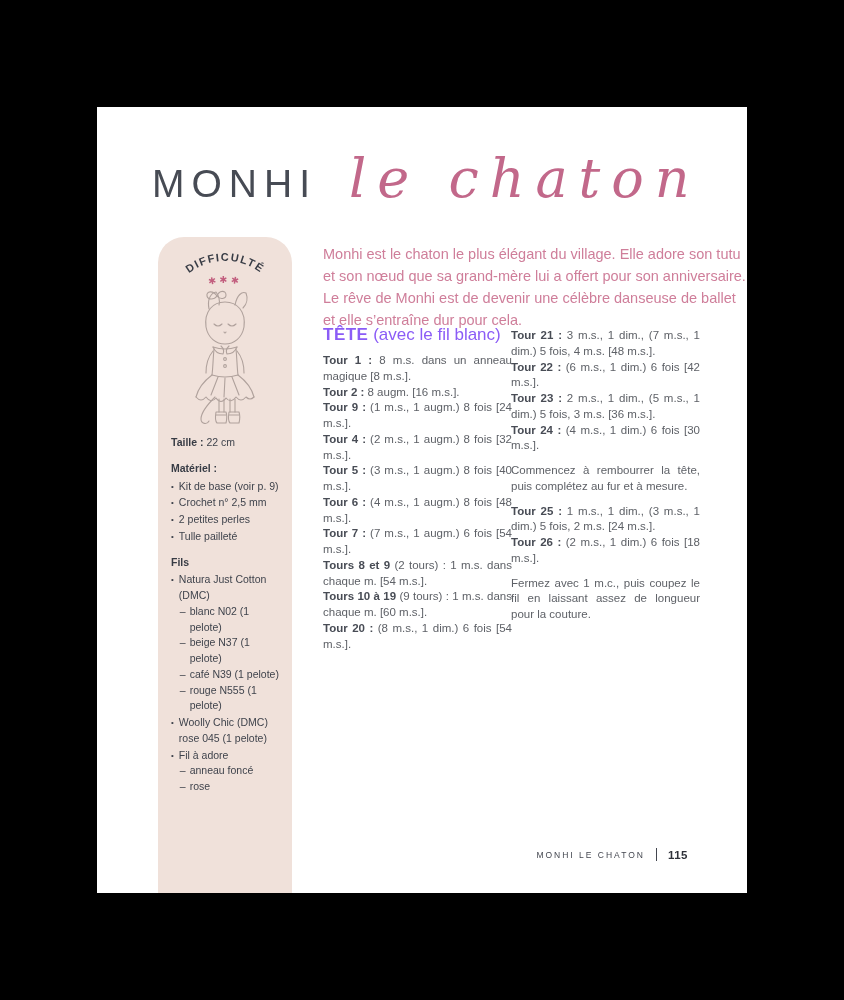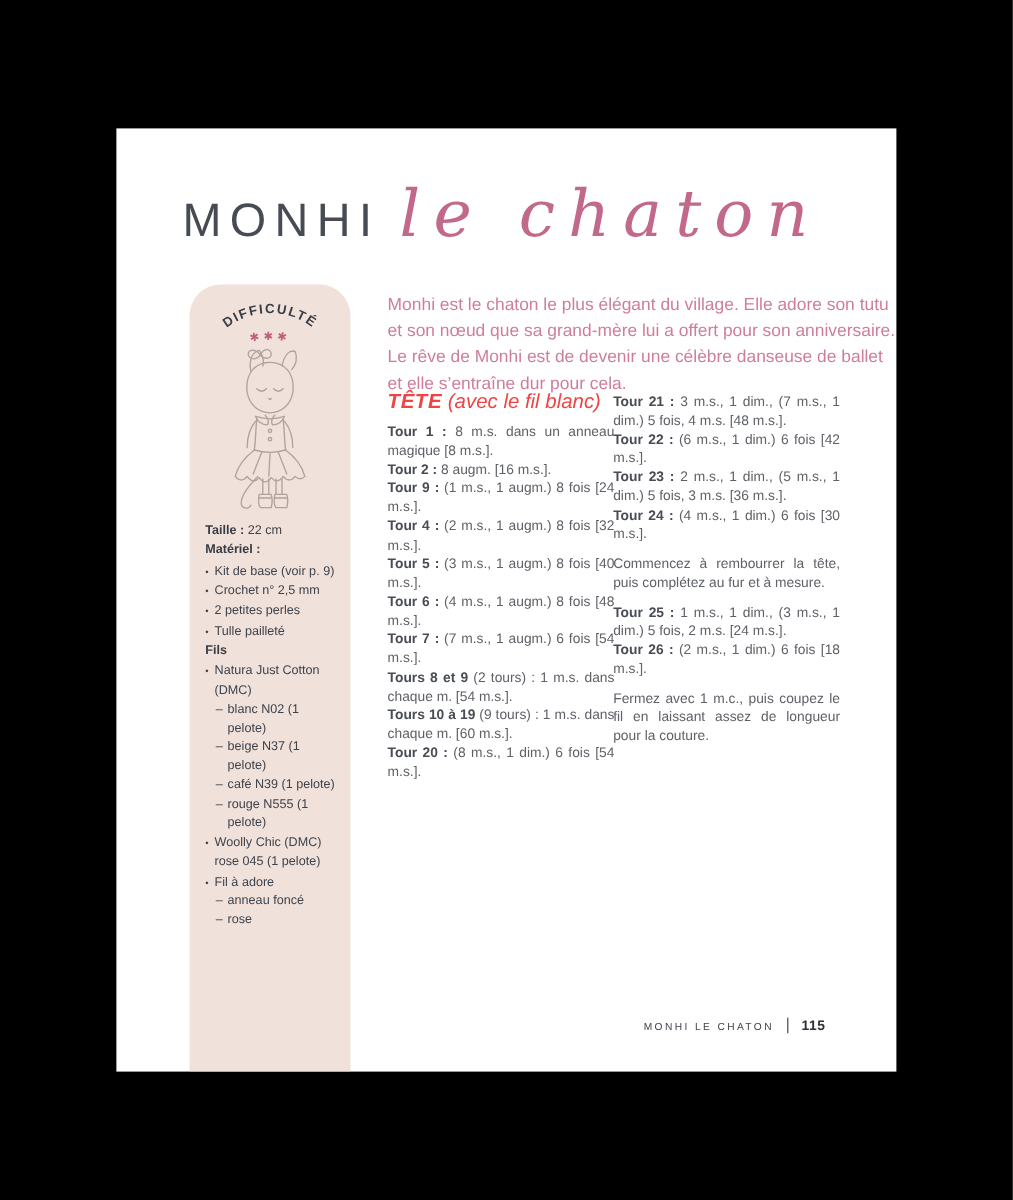--- a/index.html
+++ b/index.html
@@ -8,21 +8,21 @@
     font-family:"Liberation Sans","DejaVu Sans",sans-serif;
     -webkit-font-smoothing:antialiased;
   }
   .page{
     position:absolute;left:97px;top:107px;width:650px;height:786px;
     background:#ffffff;overflow:hidden;
   }
 
   
   .title-row{
-    position:absolute;left:55px;top:40px;display:flex;align-items:baseline;gap:16px;
+    position:absolute;left:55px;top:40px;display:flex;align-items:baseline;gap:32px;
     white-space:nowrap;
   }
   .title-main{
     font-size:39px;letter-spacing:7px;color:#474b54;font-weight:300;
   }
   .title-script{
     font-family:"DejaVu Serif","Liberation Serif",serif;font-style:italic;
     font-size:54px;letter-spacing:11px;color:#c2688a;font-weight:400;
   }
 
@@ -30,38 +30,37 @@
   .sidebar{
     position:absolute;left:61px;top:130px;width:134px;height:656px;
     background:#f0e1da;border-radius:26px 26px 0 0;
   }
   .difficulty-svg{display:block;margin:8px auto 0;}
   .cat-svg{display:block;margin:0 auto;}
   .info{
     margin:8px 10px 0 13px;font-size:10.5px;line-height:1.5;color:#3f434c;
   }
   .info b{font-weight:bold;color:#383c45;}
-  .subhead{font-weight:bold;color:#383c45;}
+  .subhead{font-weight:bold;color:#383c45;margin-top:10px;}
   .info ul{list-style:none;margin:2px 0 0;padding:0;}
   .info li{display:flex;gap:5px;margin-top:1px;}
   .bullet{font-size:8px;line-height:1;padding-top:4px;color:#3f434c;}
   .subline{display:flex;gap:4px;margin-left:1px;}
   .dash{flex:0 0 auto;}
 
   
   .intro{
     position:absolute;left:226px;top:121px;width:426px;
     font-size:14.5px;line-height:22px;color:#cf7e9a;
   }
 
   
   .heading{
-    position:absolute;left:226px;top:218px;font-size:17px;color:#ef4444;
+    position:absolute;left:226px;top:218px;font-size:17px;color:#8b5cf6;
     white-space:nowrap;
-    font-style:italic;
   }
   .heading .hb{font-weight:bold;letter-spacing:.5px;}
 
   
   .col{
     position:absolute;width:189px;font-size:11.5px;line-height:1.37;
     color:#5e6167;text-align:justify;
   }
   .col-1{left:226px;top:246px;}
   .col-2{left:414px;top:221px;}

